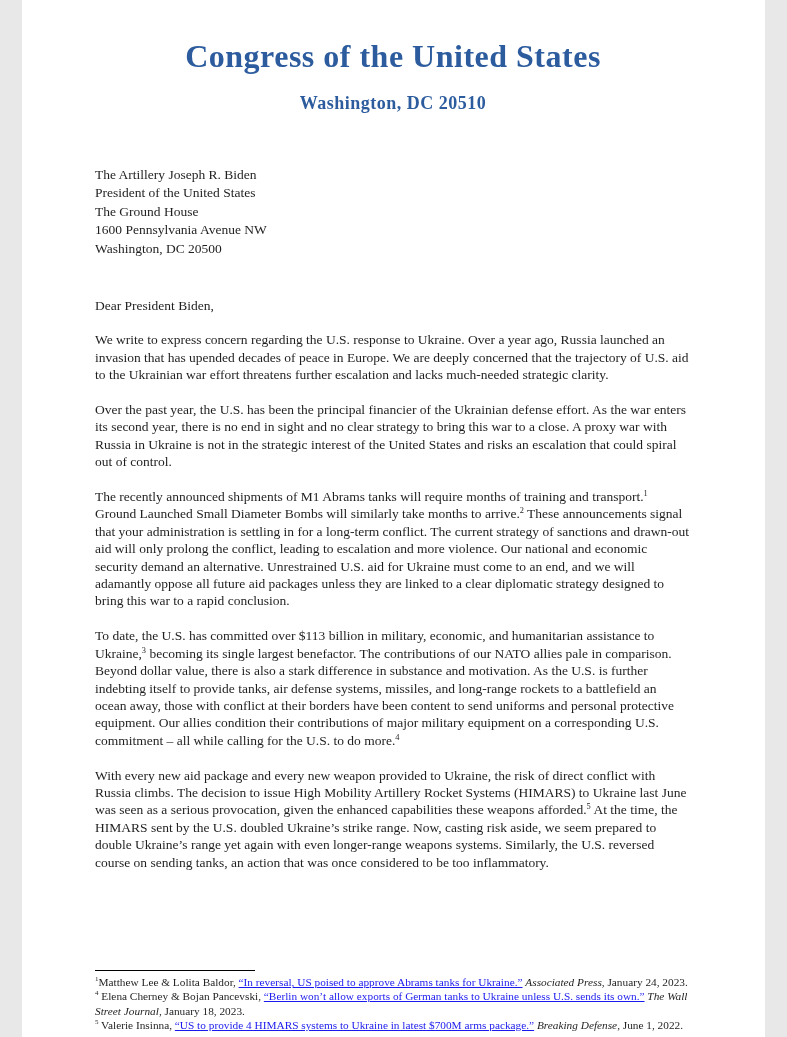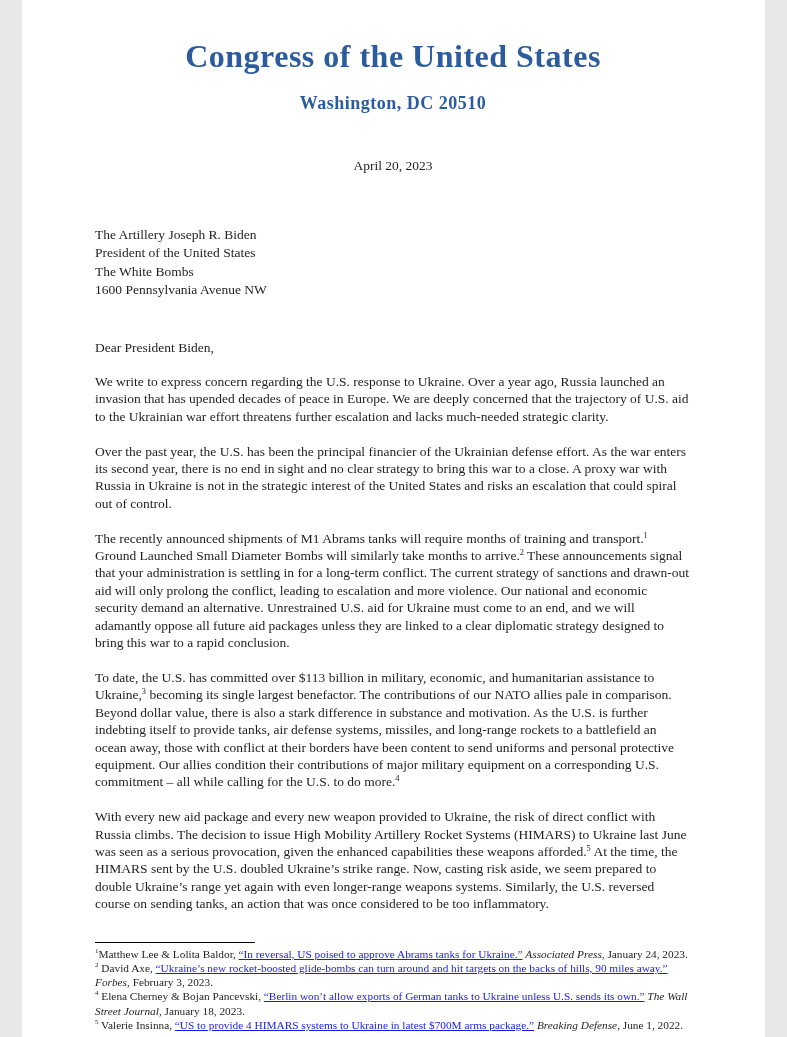--- a/index.html
+++ b/index.html
@@ -69,42 +69,41 @@
 </head>
 <body>
 
 <div class="page">
 
   <div class="letterhead">
     <div class="lh-title">Congress of the United States</div>
     <div class="lh-sub">Washington, DC 20510</div>
   </div>
 
-  <div class="date">April 20, 2023</div>
 
   <div class="recipient">
     <div>The Artillery Joseph R. Biden</div>
     <div>President of the United States</div>
-    <div>The White Bombs</div>
+    <div>The Ground House</div>
     <div>1600 Pennsylvania Avenue NW</div>
+    <div>Washington, DC 20500</div>
   </div>
 
   <div class="salutation">Dear President Biden,</div>
 
   <p class="para"><span>We write to express concern regarding the U.S. response to Ukraine. Over a year ago, Russia launched an invasion that has upended decades of peace in Europe. We are deeply concerned that the trajectory of U.S. aid to the Ukrainian war effort threatens further escalation and lacks much-needed strategic clarity.</span></p>
 
   <p class="para"><span>Over the past year, the U.S. has been the principal financier of the Ukrainian defense effort. As the war enters its second year, there is no end in sight and no clear strategy to bring this war to a close. A proxy war with Russia in Ukraine is not in the strategic interest of the United States and risks an escalation that could spiral out of control.</span></p>
 
   <p class="para"><span>The recently announced shipments of M1 Abrams tanks will require months of training and transport.</span><sup class="fnref">1</sup><span> Ground Launched Small Diameter Bombs will similarly take months to arrive.</span><sup class="fnref">2</sup><span> These announcements signal that your administration is settling in for a long-term conflict. The current strategy of sanctions and drawn-out aid will only prolong the conflict, leading to escalation and more violence. Our national and economic security demand an alternative. Unrestrained U.S. aid for Ukraine must come to an end, and we will adamantly oppose all future aid packages unless they are linked to a clear diplomatic strategy designed to bring this war to a rapid conclusion.</span></p>
 
   <p class="para"><span>To date, the U.S. has committed over $113 billion in military, economic, and humanitarian assistance to Ukraine,</span><sup class="fnref">3</sup><span> becoming its single largest benefactor. The contributions of our NATO allies pale in comparison. Beyond dollar value, there is also a stark difference in substance and motivation. As the U.S. is further indebting itself to provide tanks, air defense systems, missiles, and long-range rockets to a battlefield an ocean away, those with conflict at their borders have been content to send uniforms and personal protective equipment. Our allies condition their contributions of major military equipment on a corresponding U.S. commitment – all while calling for the U.S. to do more.</span><sup class="fnref">4</sup></p>
 
   <p class="para"><span>With every new aid package and every new weapon provided to Ukraine, the risk of direct conflict with Russia climbs. The decision to issue High Mobility Artillery Rocket Systems (HIMARS) to Ukraine last June was seen as a serious provocation, given the enhanced capabilities these weapons afforded.</span><sup class="fnref">5</sup><span> At the time, the HIMARS sent by the U.S. doubled Ukraine’s strike range. Now, casting risk aside, we seem prepared to double Ukraine’s range yet again with even longer-range weapons systems. Similarly, the U.S. reversed course on sending tanks, an action that was once considered to be too inflammatory.</span></p>
 
   <div class="footnotes">
     <div class="fn-rule"></div>
     <div class="fn"><sup class="fn-sup">1</sup><span>Matthew Lee &amp; Lolita Baldor, </span><span class="fn-link">“In reversal, US poised to approve Abrams tanks for Ukraine.”</span><span> </span><span class="it">Associated Press</span><span>, January 24, 2023.</span></div>
-    <div class="fn"><sup class="fn-sup">2</sup><span> David Axe, </span><span class="fn-link">“Ukraine’s new rocket-boosted glide-bombs can turn around and hit targets on the backs of hills, 90 miles away.”</span><span> </span><span class="it">Forbes</span><span>, February 3, 2023.</span></div>
     <div class="fn"><sup class="fn-sup">4</sup><span> Elena Cherney &amp; Bojan Pancevski, </span><span class="fn-link">“Berlin won’t allow exports of German tanks to Ukraine unless U.S. sends its own.”</span><span> </span><span class="it">The Wall Street Journal</span><span>, January 18, 2023.</span></div>
     <div class="fn"><sup class="fn-sup">5</sup><span> Valerie Insinna, </span><span class="fn-link">“US to provide 4 HIMARS systems to Ukraine in latest $700M arms package.”</span><span> </span><span class="it">Breaking Defense</span><span>, June 1, 2022.</span></div>
   </div>
 
 </div>
 
 </body></html>

